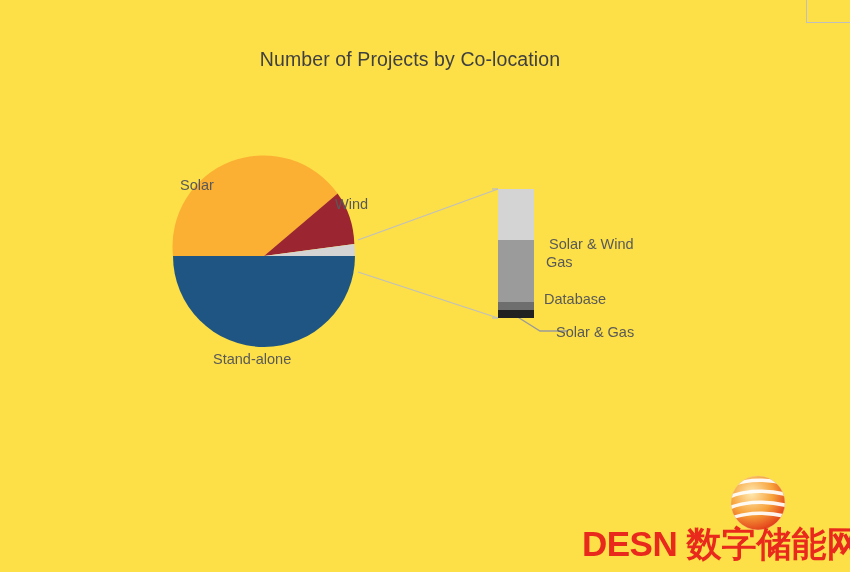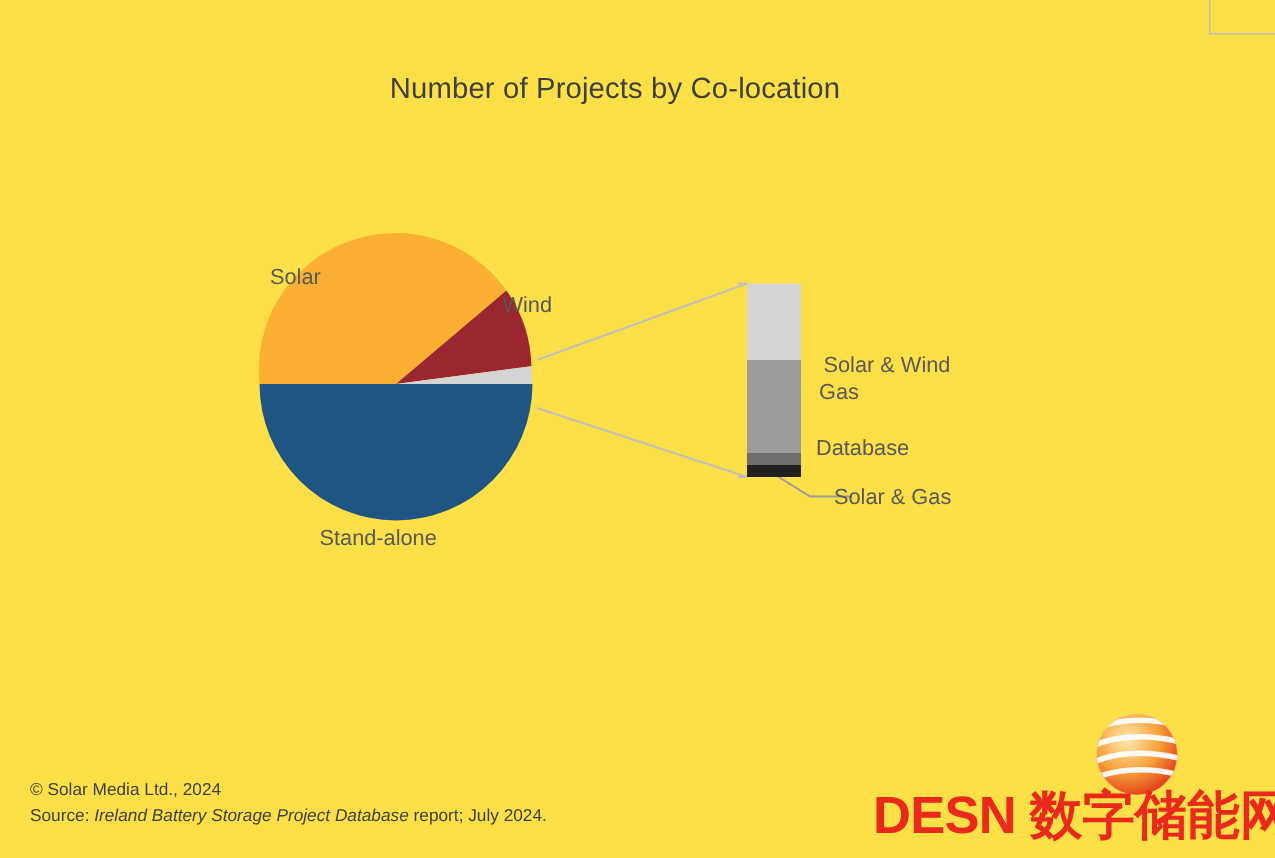--- a/index.html
+++ b/index.html
@@ -167,24 +167,20 @@
 
   <div class="lbl lbl-solar">Solar</div>
   <div class="lbl lbl-standalone">Stand-alone</div>
   <div class="lbl lbl-wind">Wind</div>
 
   <div class="lbl lbl-solarwind">Solar &amp; Wind</div>
   <div class="lbl lbl-gas">Gas</div>
   <div class="lbl lbl-biomass">Database</div>
   <div class="lbl lbl-solargas">Solar &amp; Gas</div>
 
-  <div class="footer">
-    <div>© Solar Media Ltd., 2024</div>
-    <div><span>Source: </span><span class="ital">Ireland Battery Storage Project Database</span><span> report; July 2024.</span></div>
-  </div>
 
   <div class="watermark">
     <svg class="wm-globe" viewBox="0 0 56 56" width="56" height="56">
       <defs>
         <clipPath id="globeClip">
             <circle cx="28" cy="28" r="27"></circle>
           </clipPath>
         <radialGradient id="globeBg" cx="38%" cy="32%" r="72%">
           <stop offset="0%" stop-color="#ffe9b0"></stop>
           <stop offset="55%" stop-color="#f7a23a"></stop>

